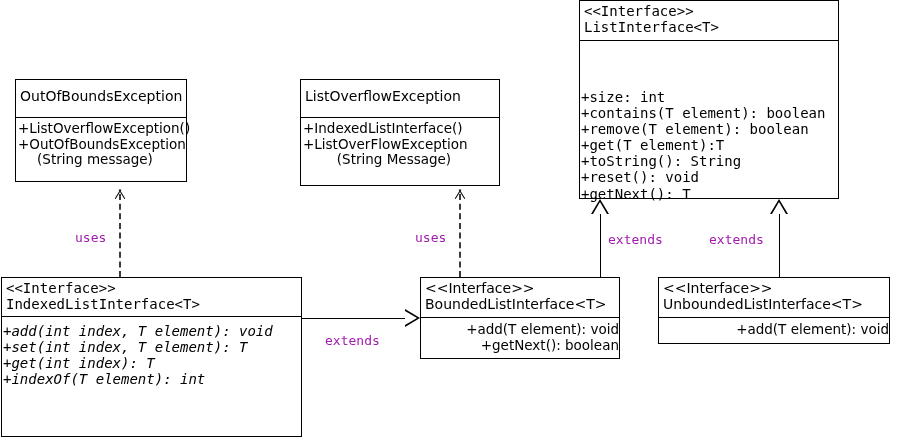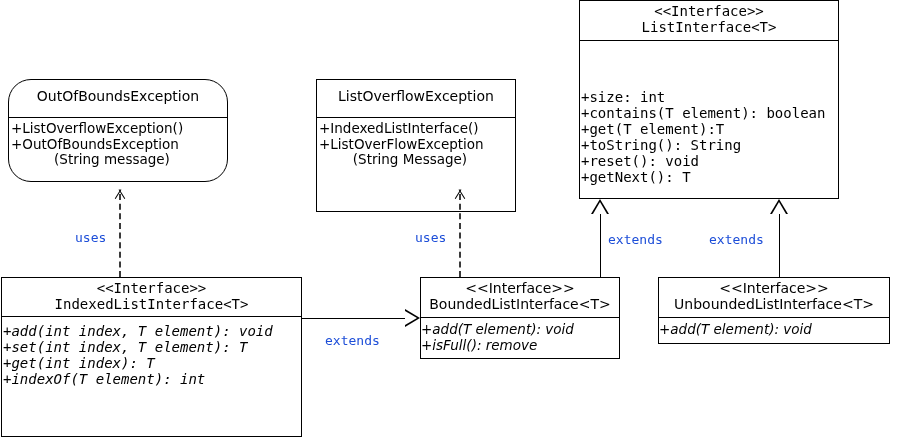--- a/index.html
+++ b/index.html
@@ -19,40 +19,39 @@
   
   .uml-class {
     position: absolute;
     box-sizing: border-box;
     border: 1px solid #000000;
     background: #ffffff;
   }
   .uml-header {
     box-sizing: border-box;
     border-bottom: 1px solid #000000;
-    text-align: center;
     padding: 3px 4px 4px 4px;
     line-height: 1.12;
   }
   .uml-header .stereotype,
   .uml-header .cname {
     display: block;
     white-space: pre;
   }
   .uml-body {
     box-sizing: border-box;
     padding: 4px 0 4px 1px;
     line-height: 1.15;
   }
   .uml-body .member {
     display: block;
     white-space: pre;
   }
   .uml-body.centered { text-align: center; padding-left: 0; }
-  .uml-body.centered .member { text-align: left; font-style: italic; }
+  .uml-body.centered .member { text-align: right; }
 
   
   .mono  { font-family: "DejaVu Sans Mono", monospace; }
   .sans  { font-family: "DejaVu Sans", sans-serif; }
 
   
   .line-v {
     position: absolute;
     width: 0;
     border-left: 1px solid #000000;
@@ -121,58 +120,59 @@
     top: 5px;
   }
   .arrow-open-up .l { left: -2px;  transform: rotate(-58deg); transform-origin: right center; }
   .arrow-open-up .r { right: -2px; transform: rotate(58deg);  transform-origin: left center; }
 
   
   .edge-label {
     position: absolute;
     font-family: "DejaVu Sans Mono", monospace;
     font-size: 13px;
-    color: #1d4ed8;
+    color: #a21caf;
     white-space: pre;
     background: #ffffff;
     line-height: 1;
   }
 </style>
 </head>
 <body>
 
 <div id="diagram">
 
   <div class="uml-class" style="left:579px; top:0px; width:260px; height:199px;">
     <div class="uml-header mono" style="height:40px; font-size:14px; padding-top:3px;">
       <span class="stereotype">&lt;&lt;Interface&gt;&gt;</span>
       <span class="cname">ListInterface&lt;T&gt;</span>
     </div>
     <div class="uml-body mono" style="font-size:14px; padding-top:5px;margin-top:43px;">
       <span class="member">+size: int</span>
       <span class="member">+contains(T element): boolean</span>
+      <span class="member">+remove(T element): boolean</span>
       <span class="member">+get(T element):T</span>
       <span class="member">+toString(): String</span>
       <span class="member">+reset(): void</span>
       <span class="member">+getNext(): T</span>
     </div>
   </div>
 
-  <div class="uml-class" style="left:8px; top:79px; width:220px; height:103px;border-radius:23px;">
+  <div class="uml-class" style="left:15px; top:79px; width:172px; height:103px;">
     <div class="uml-header sans" style="height:38px; font-size:14px; padding-top:9px;">
       <span class="cname">OutOfBoundsException</span>
     </div>
     <div class="uml-body sans" style="font-size:13.5px; padding-top:3px; padding-left:2px;">
       <span class="member">+ListOverflowException()</span>
       <span class="member">+OutOfBoundsException</span>
       <span class="member" style="text-align:center; padding-right:14px;">(String message)</span>
     </div>
   </div>
 
-  <div class="uml-class" style="left:316px; top:79px; width:200px; height:133px;">
+  <div class="uml-class" style="left:300px; top:79px; width:200px; height:107px;">
     <div class="uml-header sans" style="height:38px; font-size:14px; padding-top:9px;">
       <span class="cname">ListOverflowException</span>
     </div>
     <div class="uml-body sans" style="font-size:13.5px; padding-top:3px; padding-left:2px;">
       <span class="member">+IndexedListInterface()</span>
       <span class="member">+ListOverFlowException</span>
       <span class="member" style="text-align:center; padding-right:14px;">(String Message)</span>
     </div>
   </div>
 
@@ -189,21 +189,21 @@
     </div>
   </div>
 
   <div class="uml-class" style="left:420px; top:277px; width:200px; height:82px;">
     <div class="uml-header sans" style="height:40px; font-size:14px; padding-top:3px;">
       <span class="stereotype">&lt;&lt;Interface&gt;&gt;</span>
       <span class="cname">BoundedListInterface&lt;T&gt;</span>
     </div>
     <div class="uml-body sans centered" style="font-size:13.5px; padding-top:4px;">
       <span class="member">+add(T element): void</span>
-      <span class="member">+isFull(): remove</span>
+      <span class="member">+getNext(): boolean</span>
     </div>
   </div>
 
   <div class="uml-class" style="left:658px; top:277px; width:232px; height:67px;">
     <div class="uml-header sans" style="height:40px; font-size:14px; padding-top:3px;">
       <span class="stereotype">&lt;&lt;Interface&gt;&gt;</span>
       <span class="cname">UnboundedListInterface&lt;T&gt;</span>
     </div>
     <div class="uml-body sans centered" style="font-size:13.5px; padding-top:4px;">
       <span class="member">+add(T element): void</span>

